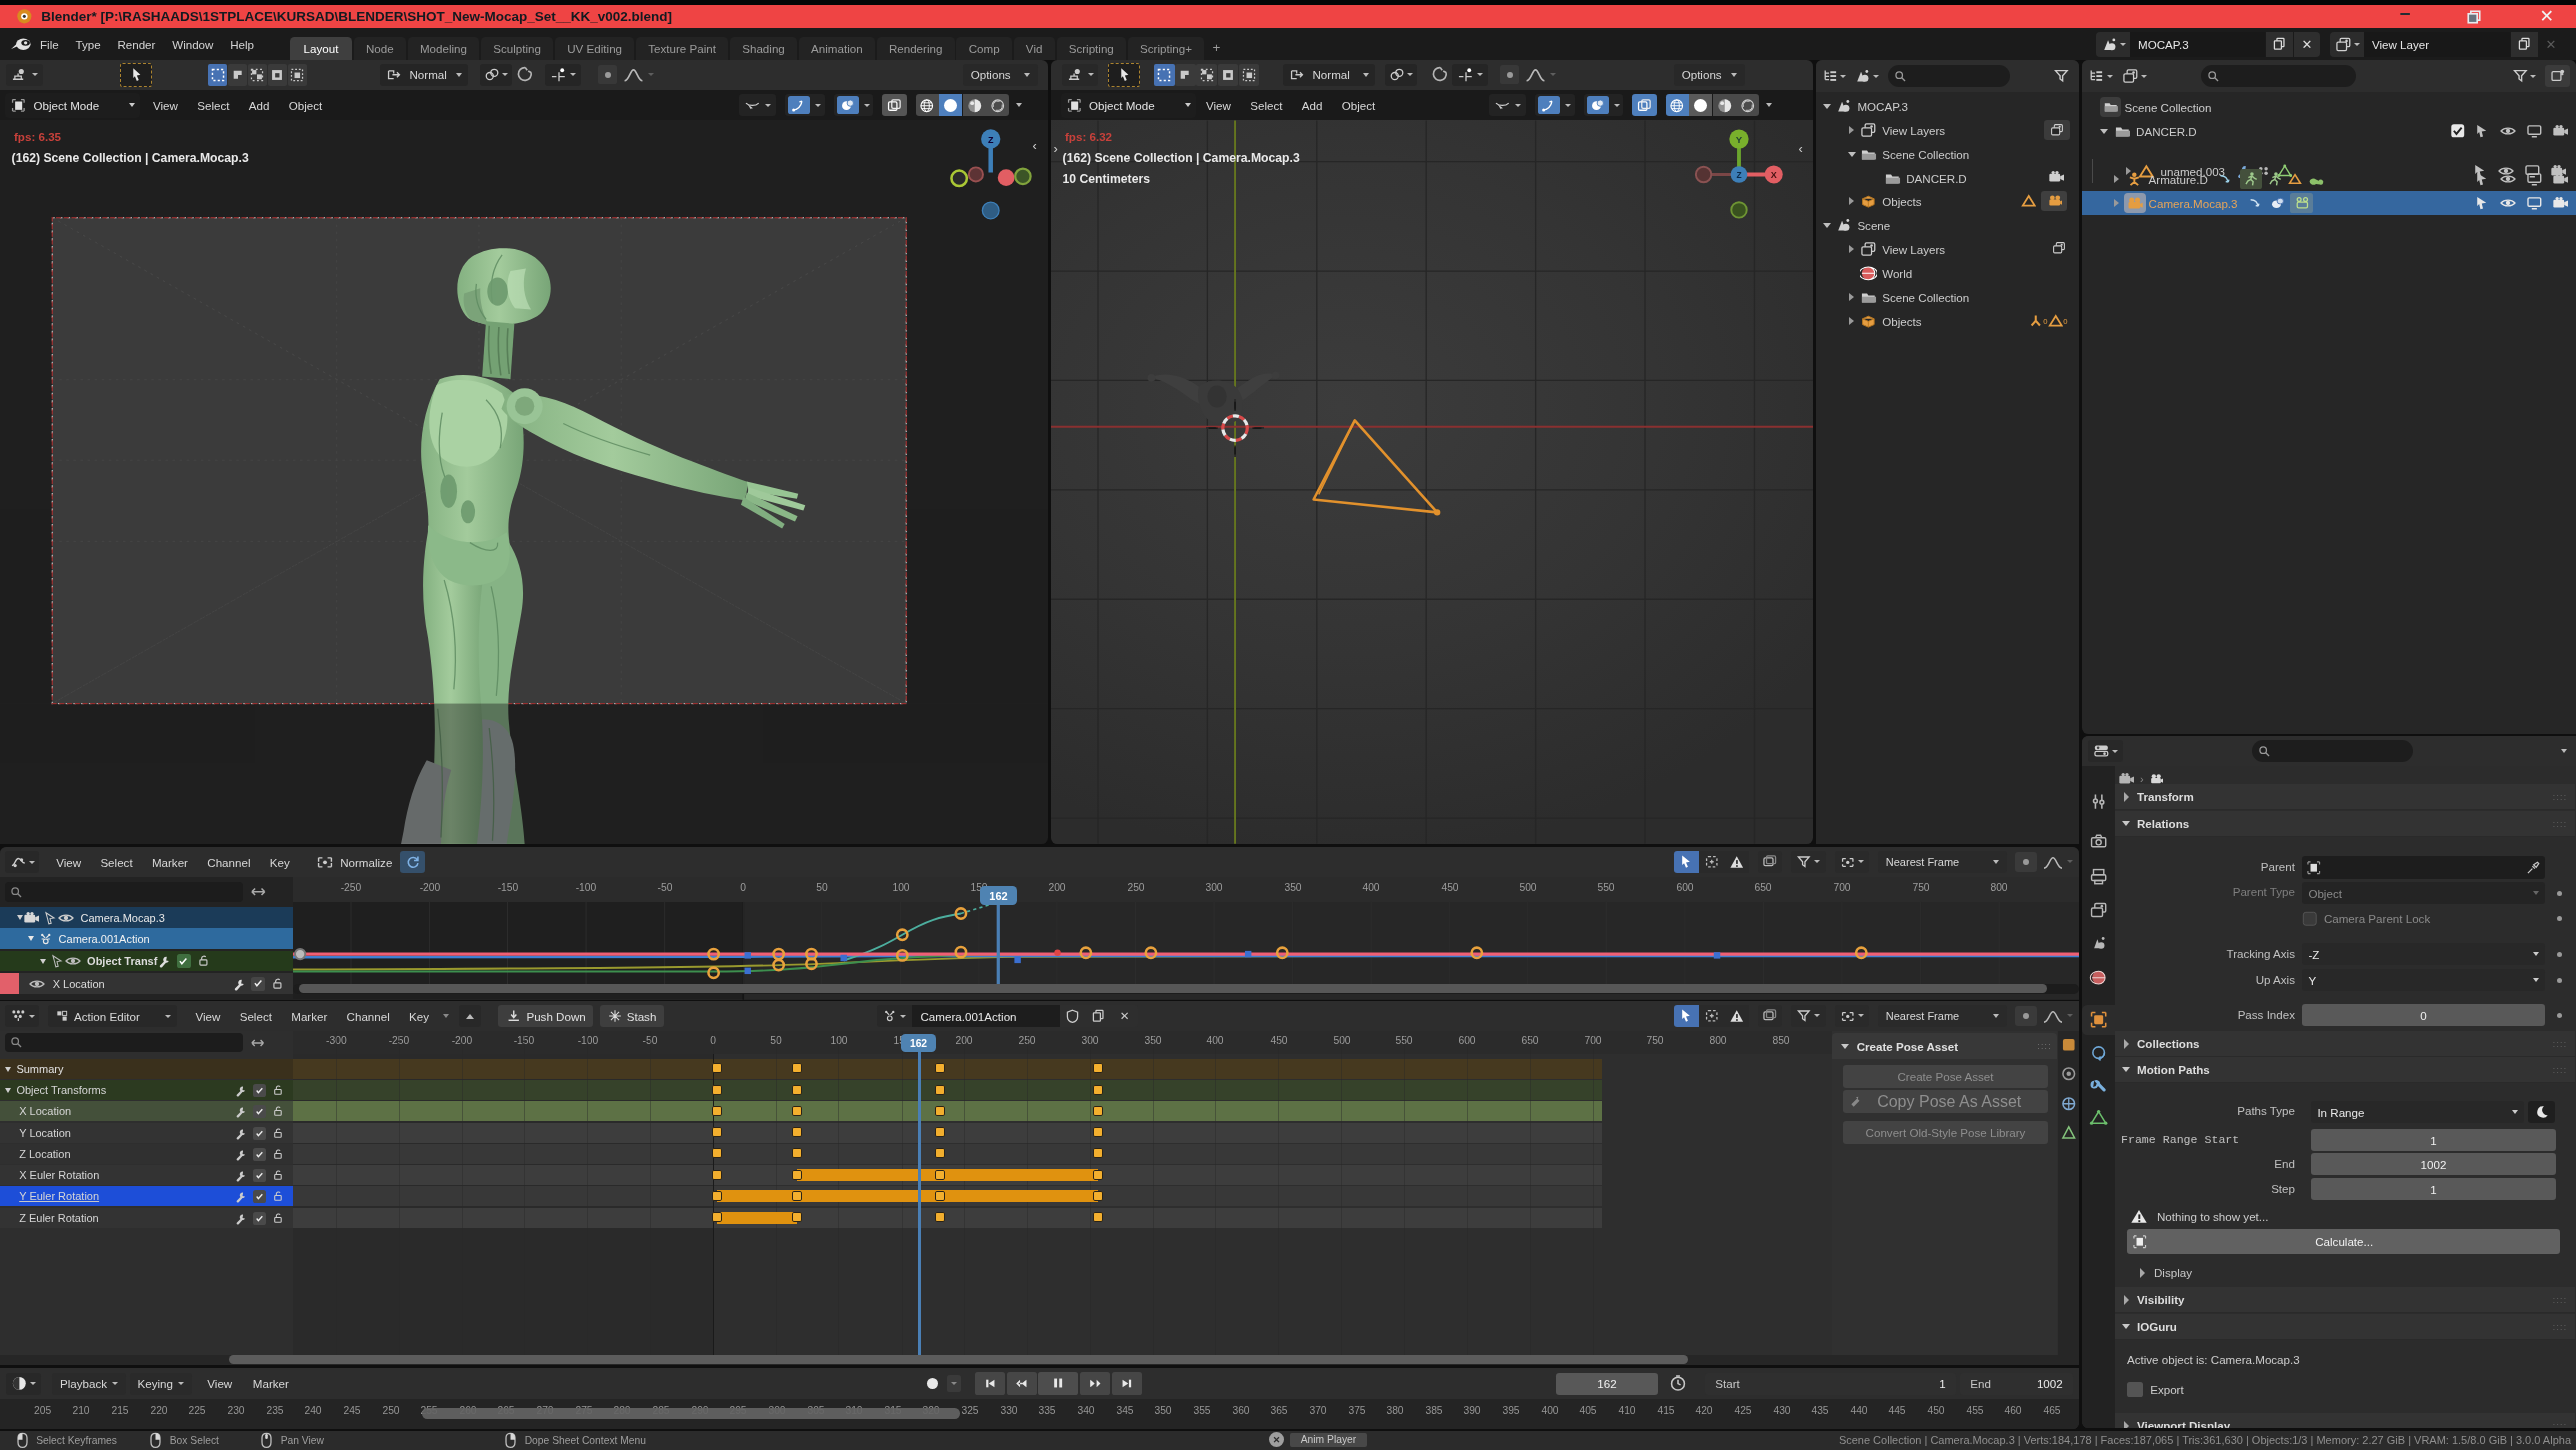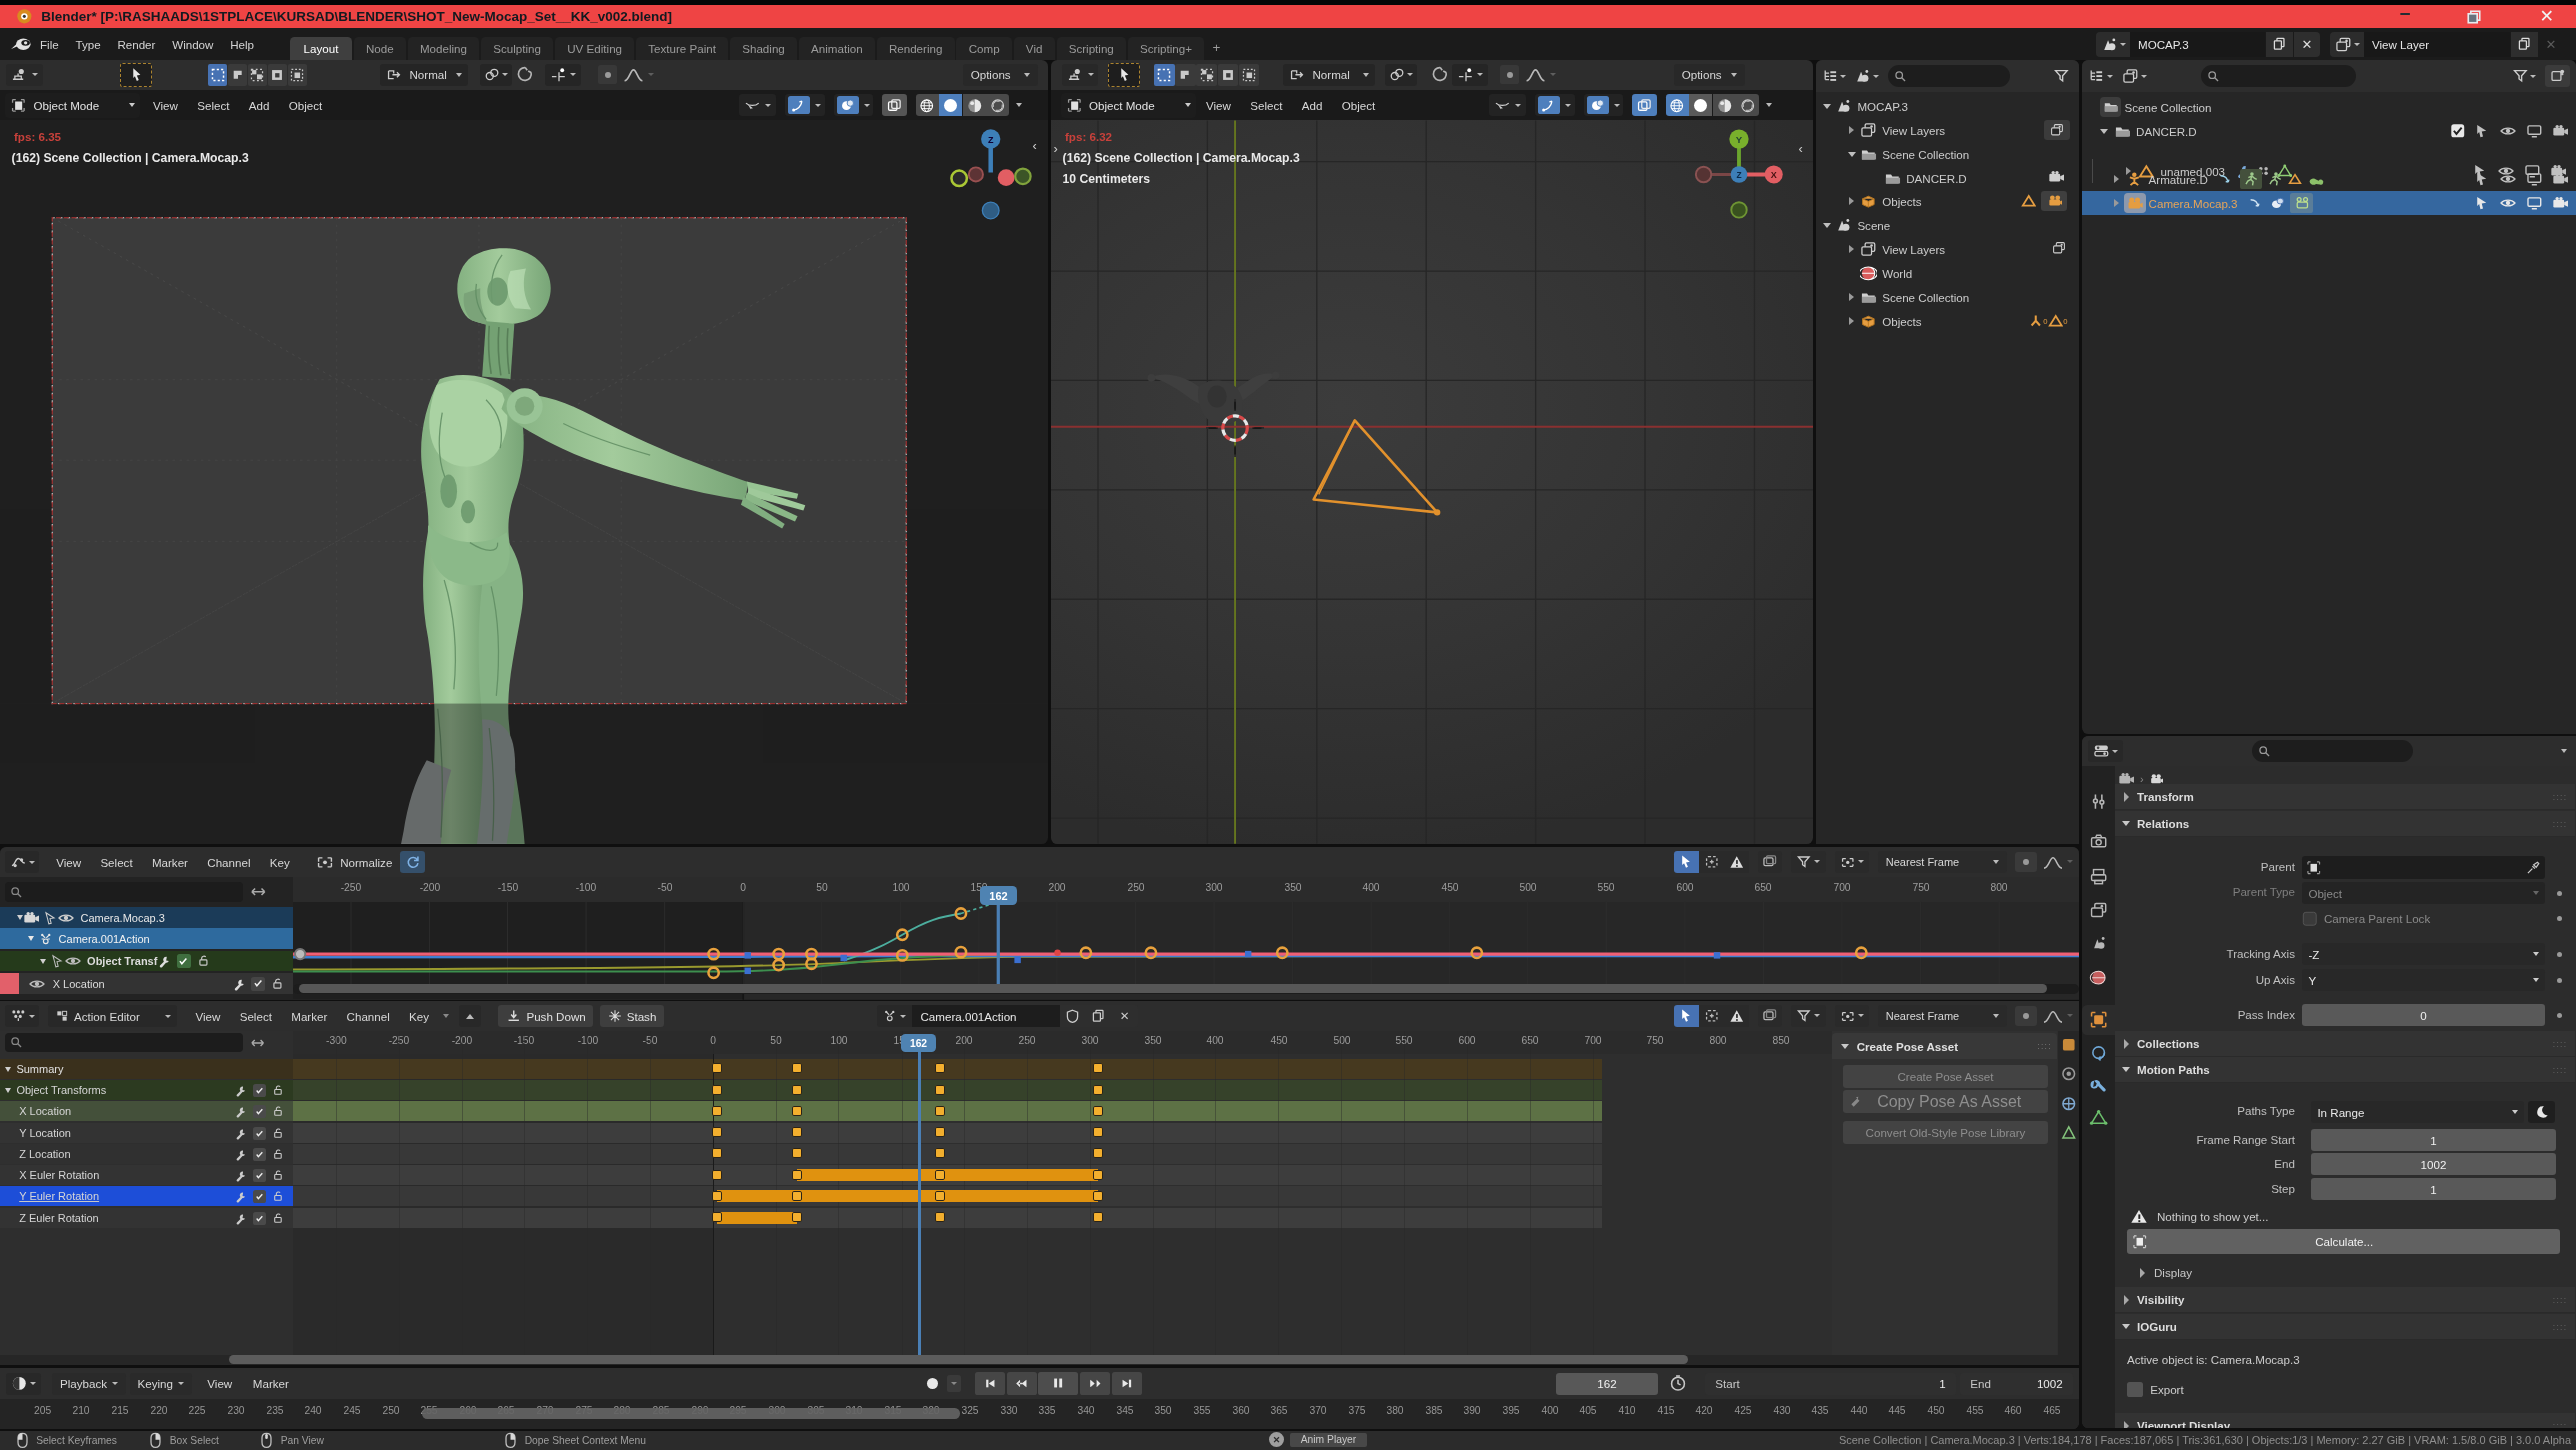--- a/index.html
+++ b/index.html
@@ -1214,21 +1214,21 @@
 <div class="abs" style="left:39px;top:368px;width:174px;text-align:right;color:#c0c0c0;font-size:11.6px;">Paths Type</div>
 <div class="abs row" style="left:229px;top:365px;width:213px;height:22px;background:#282828;border-radius:3.2px;padding:0 6.4px;">
     <span style="color:#e8e8e8;font-size:11.6px;flex:1;">In Range</span>
         <span style="display:inline-block;width:0;height:0;border-left:3.9px solid transparent;border-right:3.9px solid transparent;border-top:4.5px solid #ccc;margin-left:0px;"></span>
       </div>
 <div class="abs" style="left:446px;top:365px;width:27px;height:22px;background:#1f1f1f;border-radius:3.2px;display:flex;align-items:center;justify-content:center;">
   <svg width="14" height="14" viewBox="0 0 22 22">
           <path d="M14 2 a9 9 0 1 0 6 14 a8 8 0 0 1 -6 -14" fill="#e8e8e8"></path>
         </svg>
       </div>
-<div class="abs" style="left:39px;top:397px;width:174px;text-align:right;color:#c0c0c0;font-size:11.6px;">Frame Range Start</div>
+<div class="abs" style="left:39px;top:397px;width:174px;color:#c0c0c0;font-size:11.6px;font-family:Liberation Mono, monospace;">Frame Range Start</div>
 <div class="abs" style="left:229px;top:393px;width:245px;height:22px;background:#595959;border-radius:3.2px;display:flex;align-items:center;justify-content:center;color:#f0f0f0;font-size:11.6px;">1</div>
 <div class="abs" style="left:39px;top:421px;width:174px;text-align:right;color:#c0c0c0;font-size:11.6px;">End</div>
 <div class="abs" style="left:229px;top:417px;width:245px;height:22px;background:#595959;border-radius:3.2px;display:flex;align-items:center;justify-content:center;color:#f0f0f0;font-size:11.6px;">1002</div>
 <div class="abs" style="left:39px;top:446px;width:174px;text-align:right;color:#c0c0c0;font-size:11.6px;">Step</div>
 <div class="abs" style="left:229px;top:442px;width:245px;height:22px;background:#595959;border-radius:3.2px;display:flex;align-items:center;justify-content:center;color:#f0f0f0;font-size:11.6px;">1</div>
 <div class="abs row" style="left:48px;top:469px;height:22px;">
   <svg width="18" height="16.7" viewBox="0 0 28 26">
           <path d="M14 3 L26 23 H2 Z" fill="#e8e8e8"></path>
           <rect x="13" y="10" width="3" height="7" fill="#222"></rect>
           <rect x="13" y="19" width="3" height="3" fill="#222"></rect>

